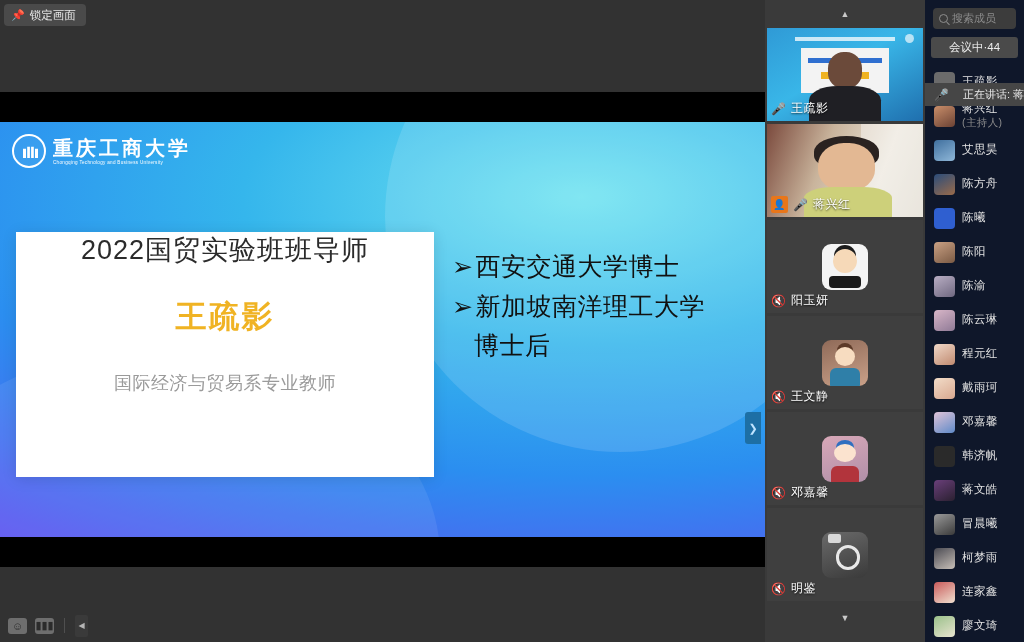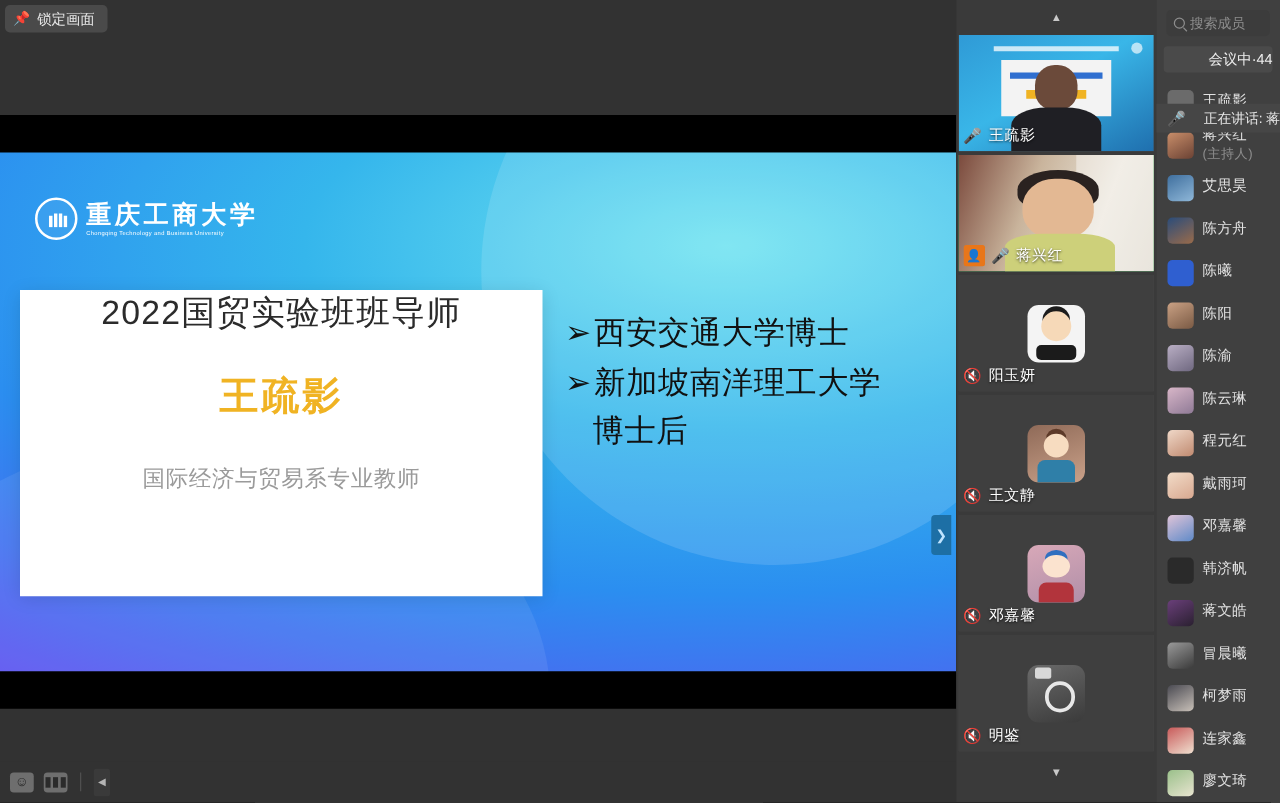--- a/index.html
+++ b/index.html
@@ -38,22 +38,22 @@
     width: 470px; height: 470px; border-radius: 50%;
     background: rgba(255,255,255,.13);
   }
   #slide-inner::after {
     content: ""; position: absolute; left: -120px; bottom: -230px;
     width: 560px; height: 420px; border-radius: 50%;
     background: rgba(255,255,255,.08);
   }
 
   .slide-head {
-    position: absolute; left: 28px; top: 12px; right: 0;
-    display: flex; align-items: center; gap: 7px; z-index: 3; margin-top: 24px;
+    position: absolute; left: 12px; top: 12px; right: 0;
+    display: flex; align-items: center; gap: 7px; z-index: 3;
   }
   .crest {
     width: 34px; height: 34px; border-radius: 50%;
     border: 2px solid #fff; position: relative; flex: none;
     background: rgba(255,255,255,.06);
   }
   .crest::before {
     content: ""; position: absolute; left: 9px; top: 9px;
     width: 15px; height: 13px; background: #fff;
     clip-path: polygon(0 100%,0 28%,20% 28%,20% 100%,28% 100%,28% 14%,46% 14%,46% 100%,54% 100%,54% 14%,72% 14%,72% 100%,80% 100%,80% 28%,100% 28%,100% 100%);
@@ -159,33 +159,33 @@
   .av-3 { background: linear-gradient(160deg,#d8a8b8,#b08fa8); }
   .av-3::before { content:""; position:absolute; left:26%; top:18%; width:48%; height:40%; border-radius:50%; background:#fbe3cf; box-shadow:0 -6px 0 -2px #2f6fc0; }
   .av-3::after { content:""; position:absolute; left:20%; bottom:0; width:60%; height:34%; background:#b2343c; border-radius:6px 6px 0 0; }
   .av-4 { background: linear-gradient(160deg,#6a6a6a,#3a3a3a); }
   .av-4::before { content:""; position:absolute; left:30%; top:30%; width:40%; height:40%; border-radius:50%; border:3px solid #e8e8e8; }
   .av-4::after { content:""; position:absolute; left:12%; top:6%; width:30%; height:9px; background:#d8d8d8; border-radius:2px; }
 
   
   #panel {
     position: absolute; left: 925px; top: 0; width: 99px; height: 642px;
-    background: #404040; overflow: hidden;
+    background: #0f172a; overflow: hidden;
   }
   #search {
     margin: 8px 8px 0 8px; height: 21px; background: #3c3c3c; border-radius: 4px;
     display: flex; align-items: center; gap: 4px; padding: 0 6px;
   }
   #search .mag { width: 9px; height: 9px; border: 1.3px solid #8d8d8d; border-radius: 50%; position: relative; flex: none; }
   #search .mag::after { content:""; position:absolute; right:-3px; bottom:-2px; width:4px; height:1.3px; background:#8d8d8d; transform: rotate(45deg); }
   #search .ph { color: #8d8d8d; font-size: 11px; }
 
   #meet-tab {
     margin: 8px 6px 0 6px; height: 21px; background: #4a4a4a; border-radius: 3px;
-    display: flex; align-items: center; justify-content: flex-end;
+    display: flex; align-items: center; justify-content: center;
     color: #ededed; font-size: 11.5px;
   }
 
   #plist { margin-top: 7px; }
   .prow {
     height: 34px; display: flex; align-items: center; gap: 7px; padding-left: 9px;
     position: relative;
   }
   .pav { width: 21px; height: 21px; border-radius: 4px; flex: none; overflow: hidden; position: relative; }
   .pname { color: #e2e2e2; font-size: 11.5px; letter-spacing: .4px; line-height: 1.15; }

